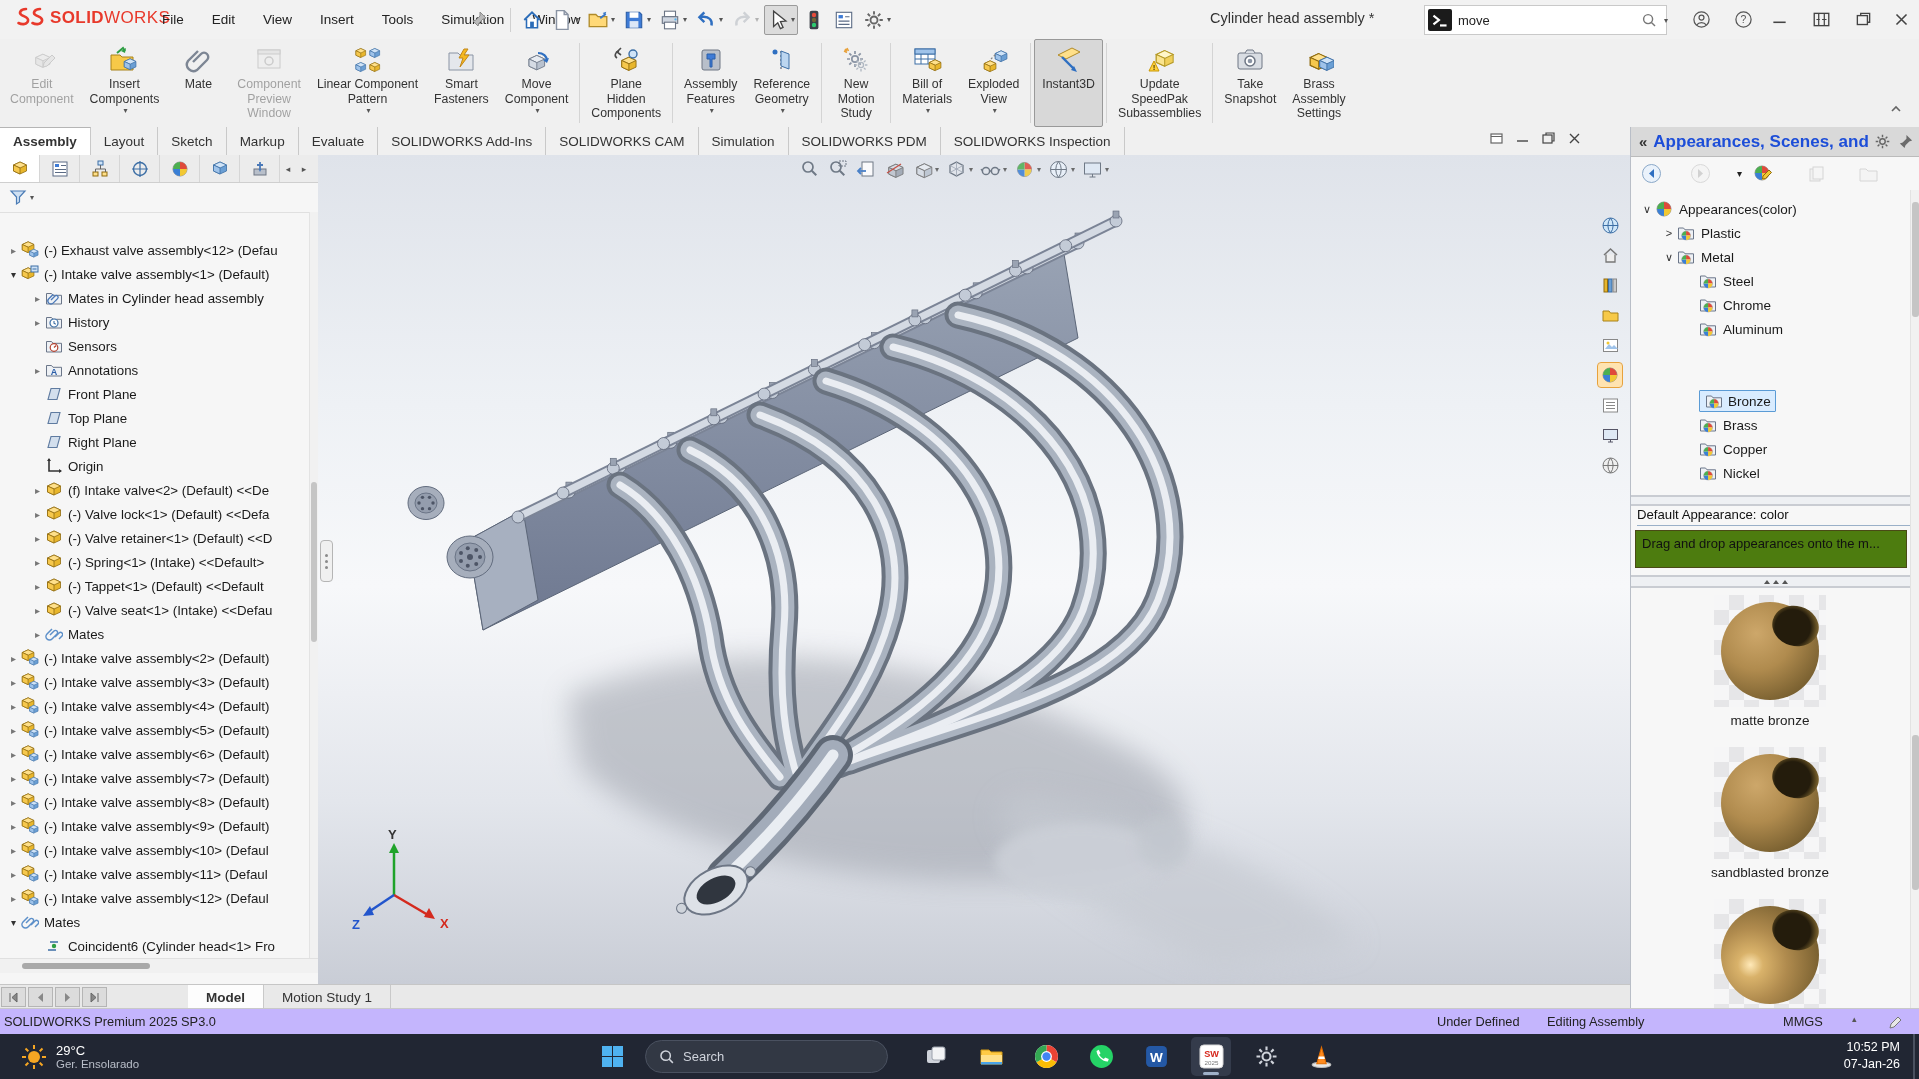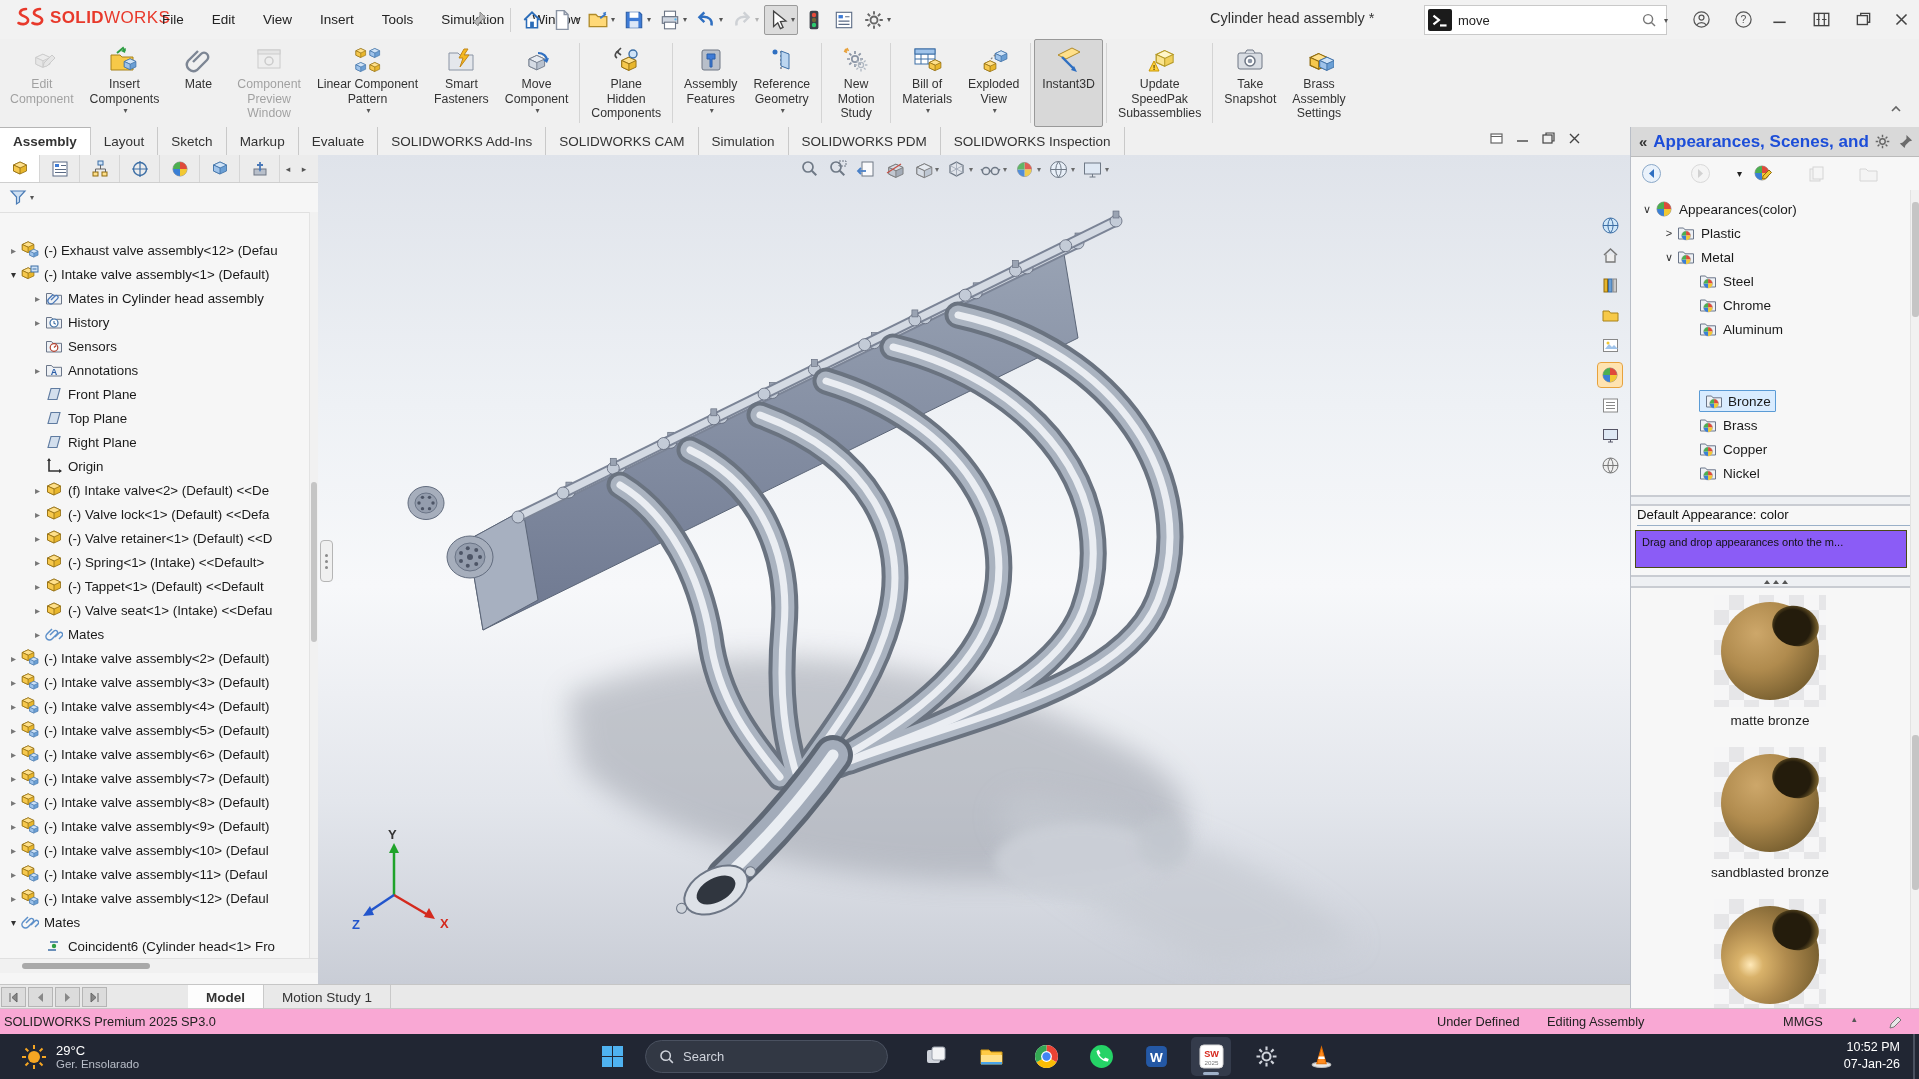--- a/index.html
+++ b/index.html
@@ -85,21 +85,21 @@
   #rp-toolbar .ico{width:21px;height:21px}
   #rp-toolbar .sp{flex:none}
   #atree{left:0;top:70px;width:278px;height:292px;overflow:hidden}
   .arow{display:flex;align-items:center;height:24px;font-size:13.5px;color:#1a1a1a;white-space:nowrap}
   .arow .exp{width:16px;text-align:center;font-size:11px;color:#333;flex:none}
   .arow .ico{width:18px;height:18px;margin-right:6px}
   .arow .sel{background:#d9ecff;border:1px solid #5b9bd5;padding:1px 4px 1px 0;display:flex;align-items:center;border-radius:1px}
   .arow .sel .ico{margin:0 5px}
   #rp-split1{left:0;top:368px;width:289px;height:7px;border-top:2px solid #c9ccd2;border-bottom:2px solid #c9ccd2;background:#eef0f3}
   #rp-deflabel{left:6px;top:380px;font-size:13.2px;color:#111;width:276px;border-bottom:1px solid #9ab0c8;padding-bottom:3px}
-  #rp-tooltip{left:4px;top:403px;width:272px;height:38px;background:#8b5cf6;border:1px solid #4a4a16;font-size:11px;color:#111;
+  #rp-tooltip{left:4px;top:403px;width:272px;height:38px;background:#4d7c0f;border:1px solid #4a4a16;font-size:13px;color:#111;
      padding:5px 6px;box-sizing:border-box;white-space:nowrap;overflow:hidden}
   #rp-split2{left:0;top:448px;width:289px;height:9px;border-top:2px solid #c9ccd2;border-bottom:2px solid #c9ccd2;background:#eef0f3;
      display:flex;align-items:center;justify-content:center;gap:3px}
   #rp-split2 i{width:0;height:0;border-left:3px solid transparent;border-right:3px solid transparent;border-bottom:4px solid #555}
   #swatches{left:0;top:460px;width:278px;height:421px;overflow:hidden}
   .swatch{position:absolute;left:0;width:278px;text-align:center}
   .sw-img{position:relative;width:112px;height:112px;margin:0 auto;overflow:hidden;
      background-image:linear-gradient(45deg,#e6e6e8 25%,transparent 25%,transparent 75%,#e6e6e8 75%),
                       linear-gradient(45deg,#e6e6e8 25%,#f6f6f7 25%,#f6f6f7 75%,#e6e6e8 75%);
      background-size:30px 30px;background-position:0 0,15px 15px}
@@ -112,21 +112,21 @@
   #rp-vscroll{left:279px;top:63px;width:10px;height:818px;background:#f1f1f1;border-left:1px solid #e2e2e2}
   .rp-thumb{position:absolute;left:1px;width:7px;background:#c5c5c5;border-radius:3px}
   
   #modeltabs{left:0;top:984px;width:1630px;height:24px;background:#e9e9e9;border-top:1px solid #c6c6c6;display:flex;align-items:stretch}
   .nav-btn{width:23px;margin:2px 1px;background:#dcdcdc;border:1px solid #b5b5b5;display:flex;align-items:center;justify-content:center}
   .nav-btn svg{width:11px;height:11px}
   .mtab{display:flex;align-items:center;padding:0 18px;font-size:13.5px;color:#333;border-right:1px solid #c9c9c9}
   .mtab.active{background:#fdfdfd;font-weight:bold}
   #modeltabs .spacer{width:80px}
   
-  #statusbar{left:0;top:1008px;width:1919px;height:26px;background:#f9a8d4;border-top:1px solid #c9c9c9;font-size:12.8px;color:#222}
+  #statusbar{left:0;top:1008px;width:1919px;height:26px;background:#c4b5fd;border-top:1px solid #c9c9c9;font-size:12.8px;color:#222}
   #statusbar .s{position:absolute;top:5px;white-space:nowrap}
   
   #taskbar{left:0;top:1034px;width:1919px;height:45px;background:#212633}
   #weather{left:10px;top:0;height:45px;display:flex;align-items:center;gap:8px;padding:0 10px}
   #weather .ico{width:28px;height:28px}
   #weather .t1{color:#fff;font-size:13px}
   #weather .t2{color:#b9bec9;font-size:11.5px}
   .tbtile{position:absolute;top:3px;width:40px;height:39px;border-radius:5px;display:flex;flex-direction:column;align-items:center;justify-content:center}
   .tbtile .ico{width:25px;height:25px}
   .tbtile.active{background:#343b4b}

